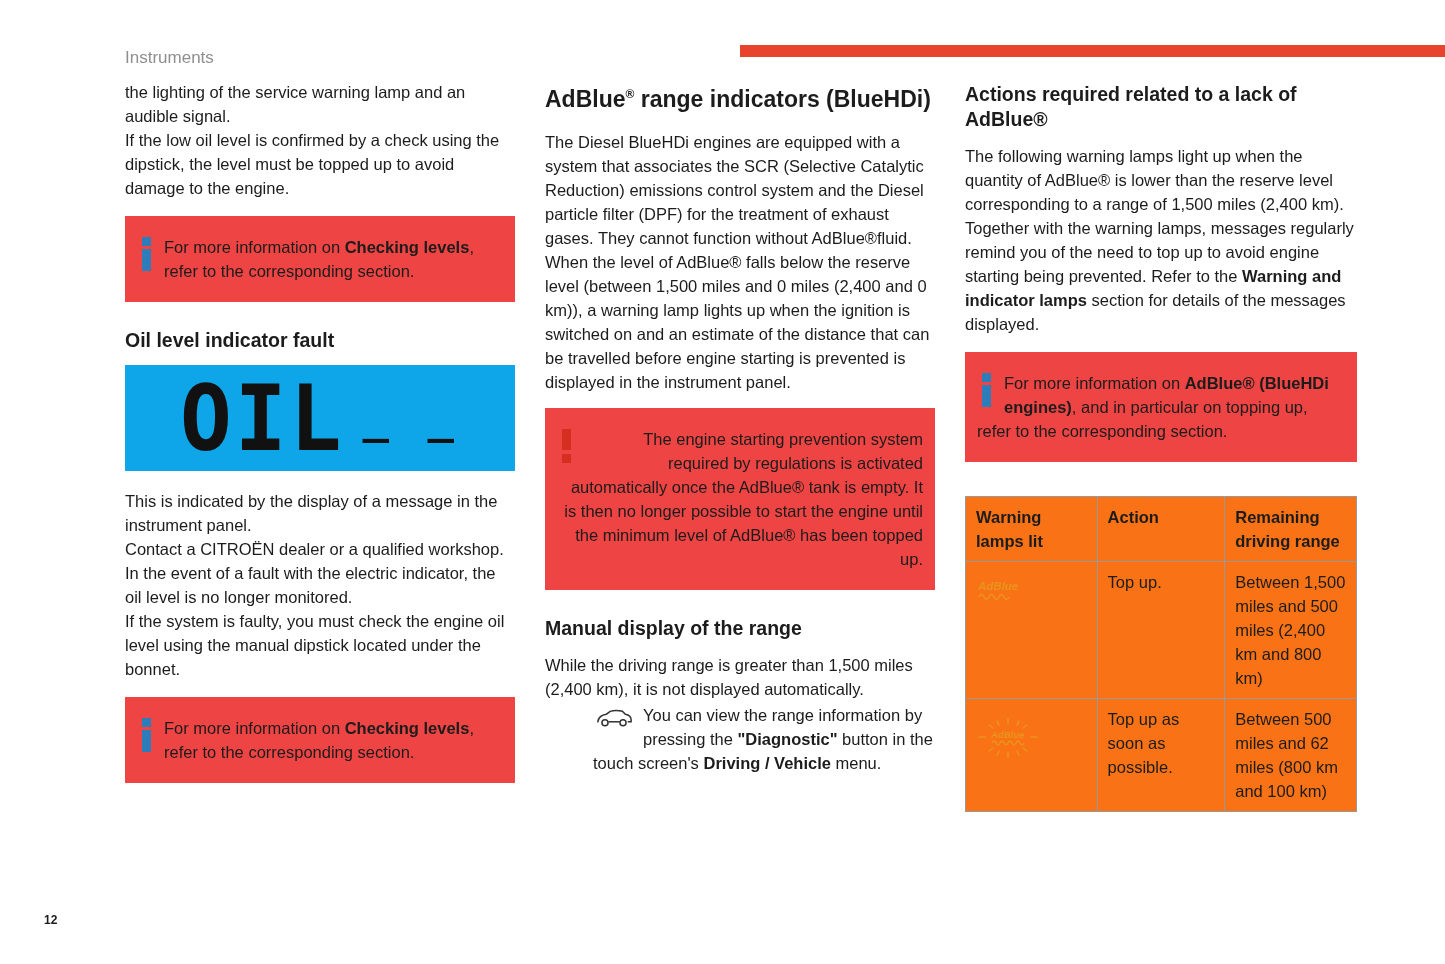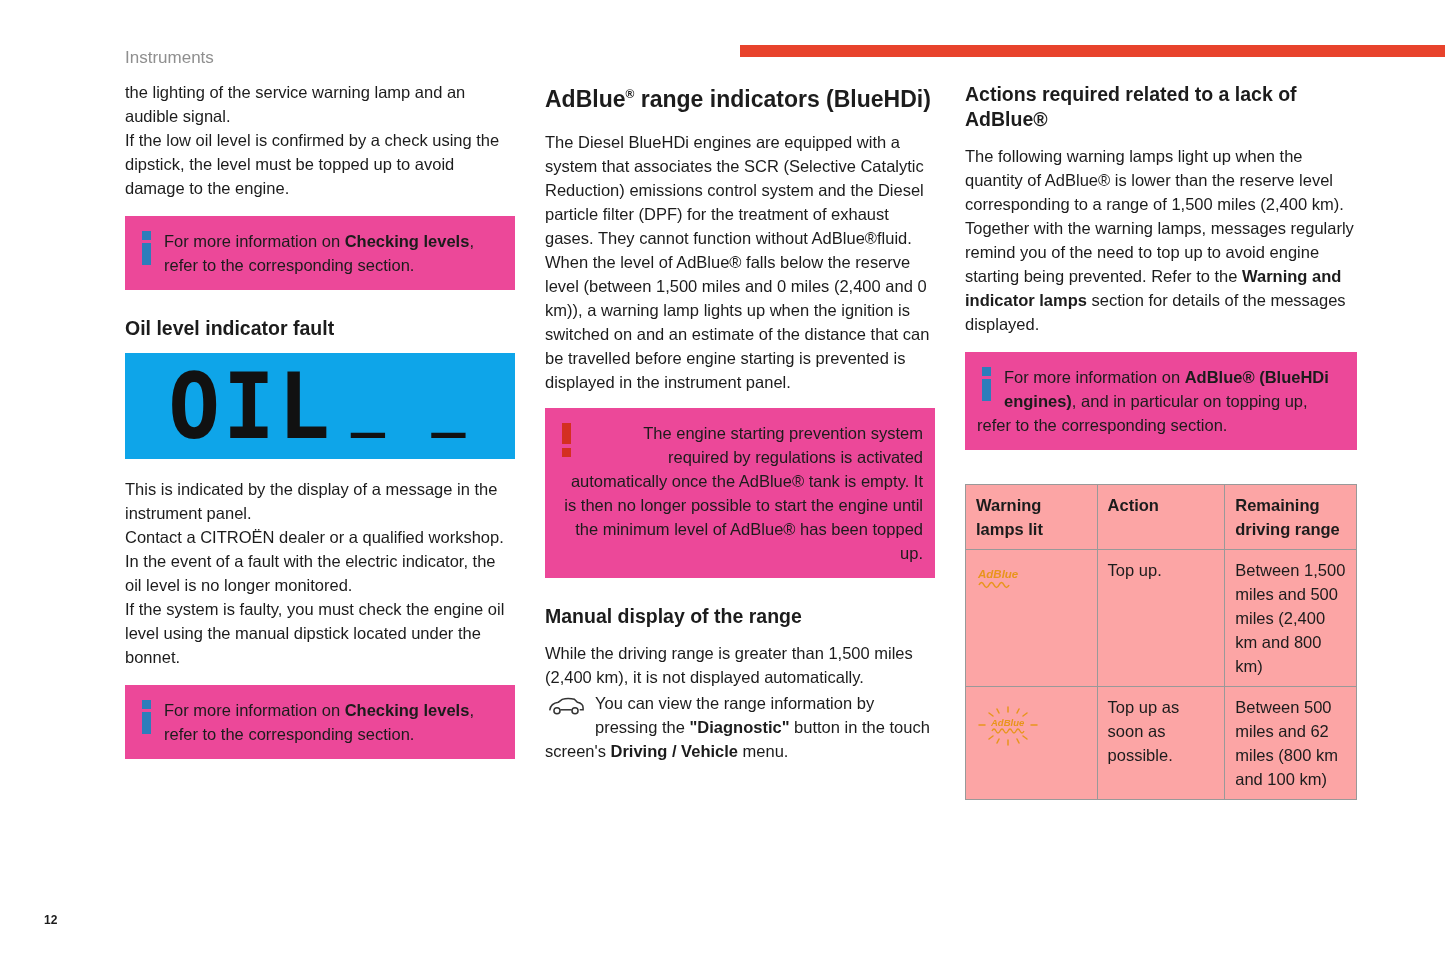--- a/index.html
+++ b/index.html
@@ -25,45 +25,45 @@
   .col p { margin:0; }
   h1.main-title {
     font-size:23px; line-height:29px; margin:0 0 16px 0; font-weight:bold;
   }
   h1.main-title sup { font-size:12px; }
   h2.sub-title {
     font-size:19.5px; line-height:25px; margin:26px 0 12px 0; font-weight:bold;
   }
   h2.col3-title { margin-top:2px; }
   .info-box {
-    background:#ec4899; padding:13px 12px; margin:16px 0 22px 0;
+    background:#ef4444; padding:19px 12px; margin:16px 0 22px 0;
   }
   .info-box .icon-float {
     float:left; margin:2px 12px 2px 4px;
   }
   .warning-box { margin:14px 0 10px 0;text-align:right; }
   .oil-display {
     background:#0ea5e9; height:106px; margin:0 0 18px 0;
     display:flex; align-items:center; justify-content:center;
   }
   .oil-main {
     font-family:"DejaVu Sans Mono", monospace; font-weight:bold;
     font-size:86px; line-height:86px; letter-spacing:3px; color:#111;
     transform:scaleY(1.05);
   }
   .oil-dashes {
     font-family:"DejaVu Sans Mono", monospace; font-weight:bold;
-    font-size:57px; line-height:56px; letter-spacing:6px; color:#111;
+    font-size:44px; line-height:56px; letter-spacing:6px; color:#111;
     margin-left:18px; align-self:flex-end; padding-bottom:26px;
   }
-  .tip { margin-top:2px; }
+  .tip { margin-top:2px;margin-left:48px; }
   .tip .icon-float { float:left; margin:4px 10px 2px 2px; }
   table.range-table {
     border-collapse:collapse; margin-top:34px; width:392px;
-    background:#fca5a5;
+    background:#f97316;
   }
   table.range-table th, table.range-table td {
     border:1px solid #999; padding:8px 10px; text-align:left;
     vertical-align:top; font-size:16.5px; line-height:24px;
   }
   table.range-table th { font-weight:bold; }
   .lamp-cell { padding-top:16px !important; }
   .page-number {
     position:absolute; left:44px; top:908px; font-weight:bold; font-size:12px;
   }

